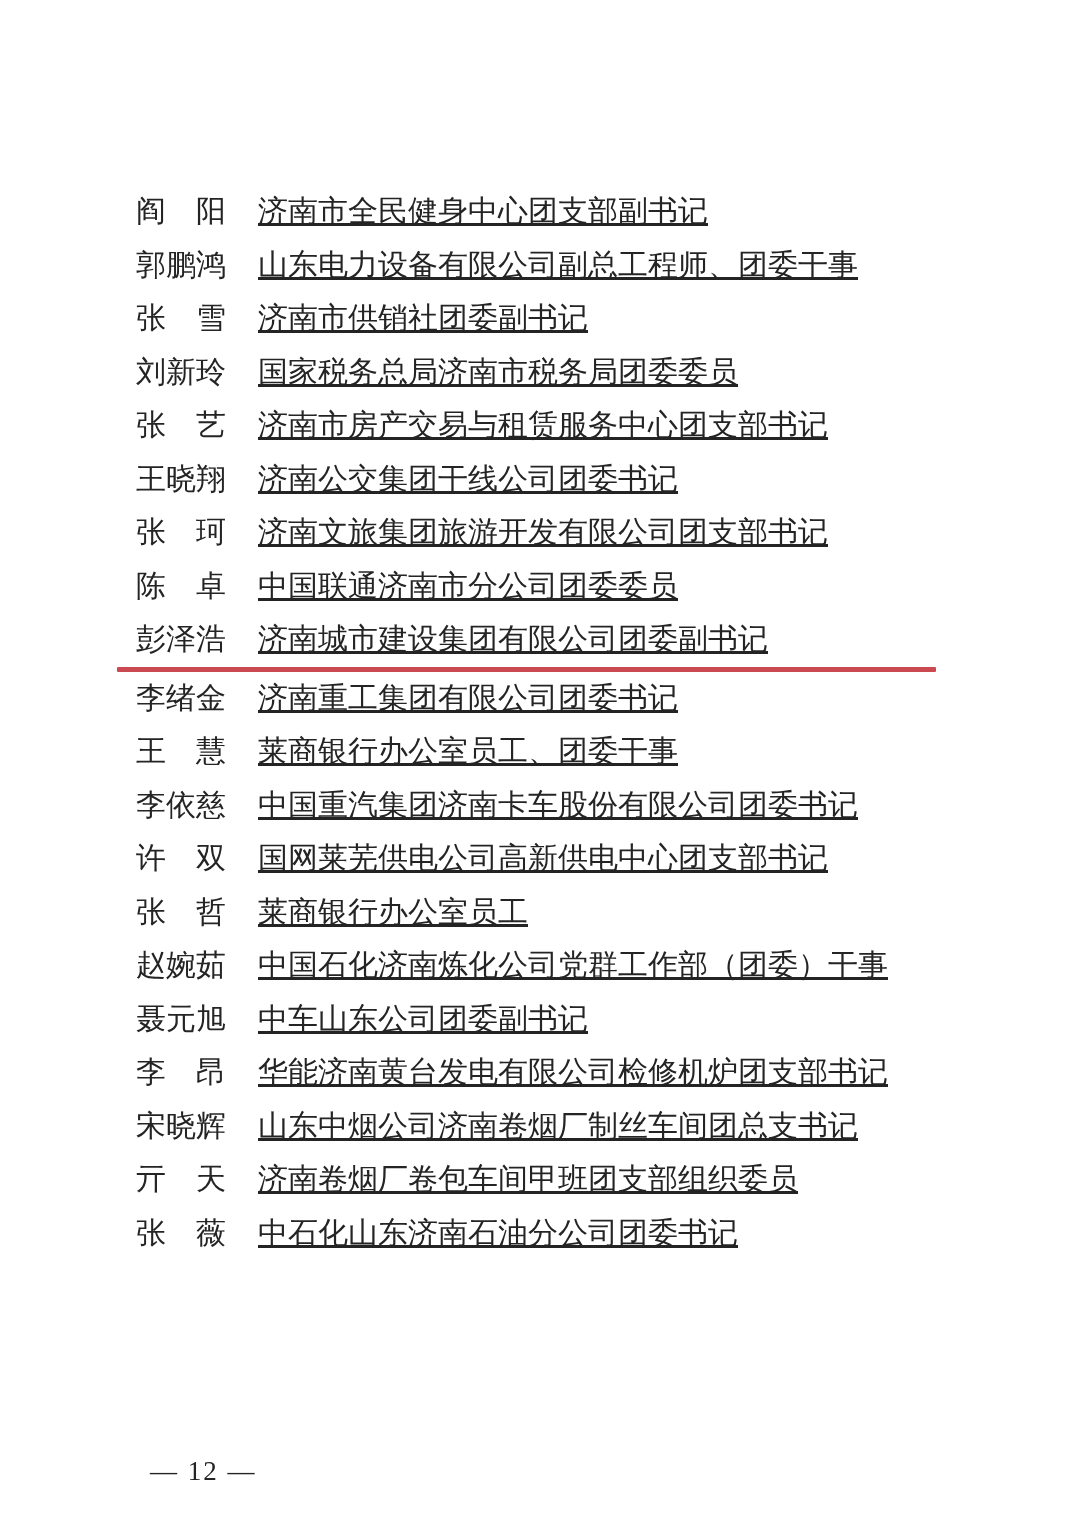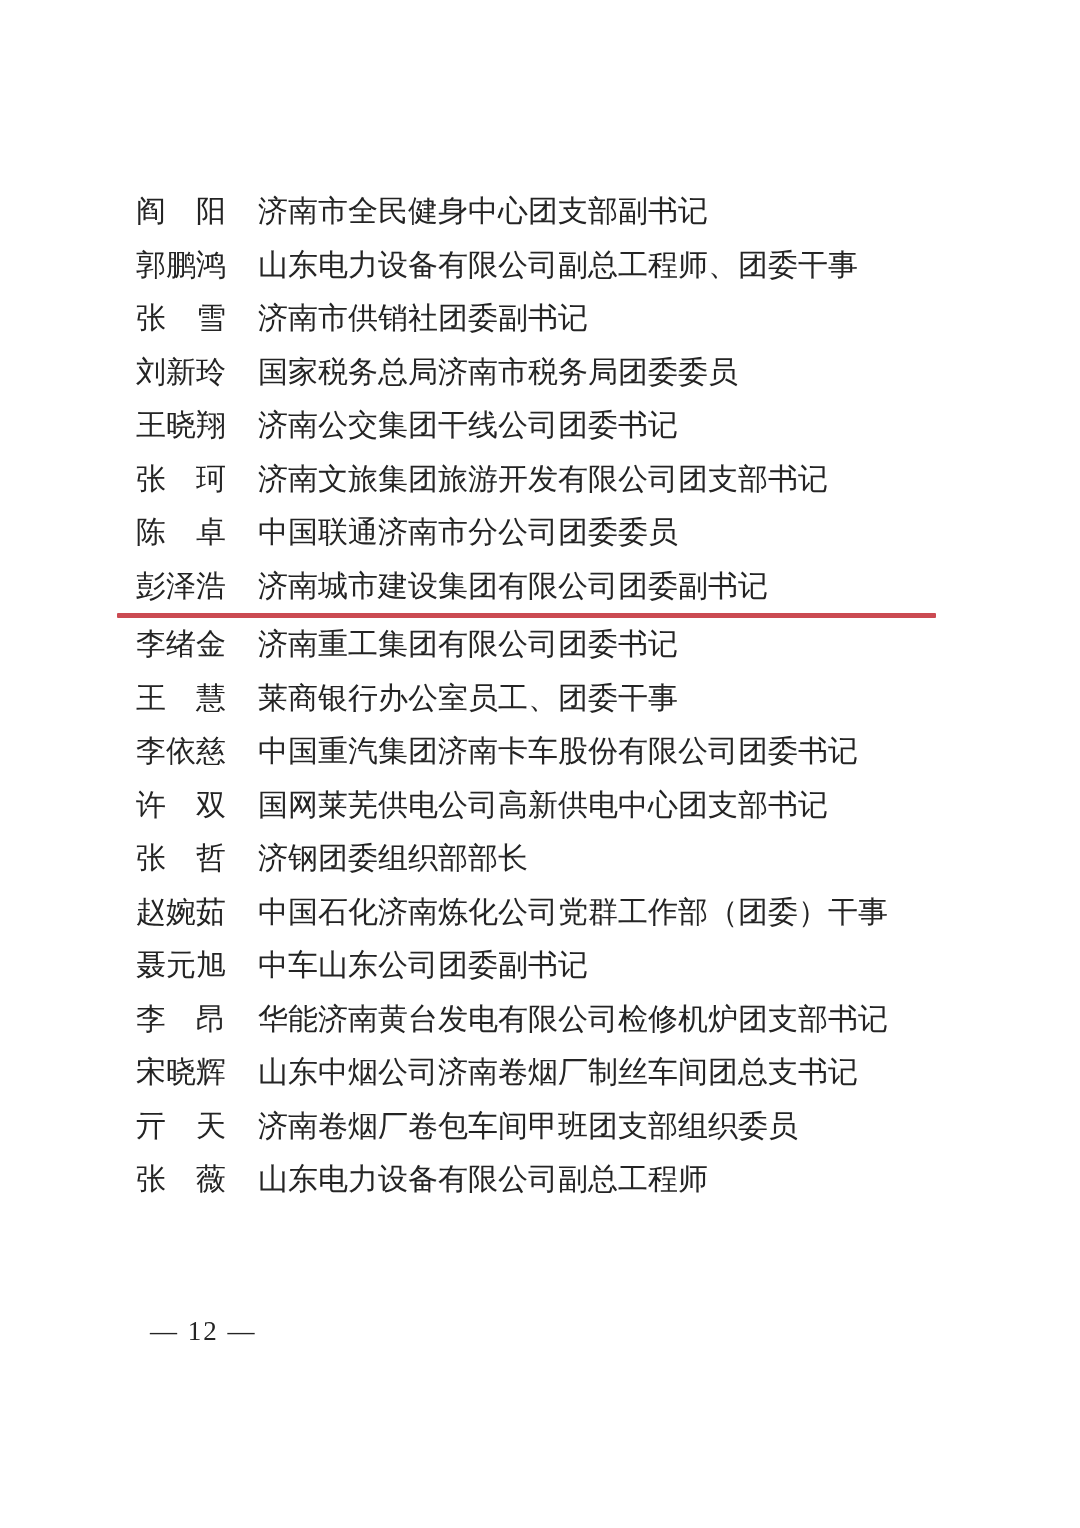--- a/index.html
+++ b/index.html
@@ -29,31 +29,32 @@
     font-size: 30px;
     white-space: nowrap;
   }
   .name {
     display: inline-block;
     width: 90px;
     flex: 0 0 90px;
   }
   .title {
     margin-left: 32px;
+    text-decoration: underline;
   }
   .divider {
     width: 819px;
     height: 5px;
     margin-left: -19px;
     background: var(--divider-color, #cb4a52);
     border-radius: 1px;
   }
   .footer {
     position: absolute;
-    top: 1316px;
+    top: 1456px;
     left: 150px;
     font-size: 27px;
     letter-spacing: 2px;
     color: var(--text-color, #242424);
     font-family: "Liberation Serif", serif;
   }
 </style>
 </head>
 <body>
 
@@ -68,20 +69,24 @@
           <span class="name">郭鹏鸿</span>
           <span class="title">山东电力设备有限公司副总工程师、团委干事</span>
         </div>
         <div class="row">
           <span class="name">张　雪</span>
           <span class="title">济南市供销社团委副书记</span>
         </div>
         <div class="row">
           <span class="name">刘新玲</span>
           <span class="title">国家税务总局济南市税务局团委委员</span>
+        </div>
+        <div class="row">
+          <span class="name">张　艺</span>
+          <span class="title">济南市房产交易与租赁服务中心团支部书记</span>
         </div>
         <div class="row">
           <span class="name">王晓翔</span>
           <span class="title">济南公交集团干线公司团委书记</span>
         </div>
         <div class="row">
           <span class="name">张　珂</span>
           <span class="title">济南文旅集团旅游开发有限公司团支部书记</span>
         </div>
         <div class="row">
@@ -106,21 +111,21 @@
         <div class="row">
           <span class="name">李依慈</span>
           <span class="title">中国重汽集团济南卡车股份有限公司团委书记</span>
         </div>
         <div class="row">
           <span class="name">许　双</span>
           <span class="title">国网莱芜供电公司高新供电中心团支部书记</span>
         </div>
         <div class="row">
           <span class="name">张　哲</span>
-          <span class="title">济钢团委组织部部长</span>
+          <span class="title">莱商银行办公室员工</span>
         </div>
         <div class="row">
           <span class="name">赵婉茹</span>
           <span class="title">中国石化济南炼化公司党群工作部（团委）干事</span>
         </div>
         <div class="row">
           <span class="name">聂元旭</span>
           <span class="title">中车山东公司团委副书记</span>
         </div>
         <div class="row">
@@ -130,19 +135,19 @@
         <div class="row">
           <span class="name">宋晓辉</span>
           <span class="title">山东中烟公司济南卷烟厂制丝车间团总支书记</span>
         </div>
         <div class="row">
           <span class="name">亓　天</span>
           <span class="title">济南卷烟厂卷包车间甲班团支部组织委员</span>
         </div>
         <div class="row">
           <span class="name">张　薇</span>
-          <span class="title">山东电力设备有限公司副总工程师</span>
+          <span class="title">中石化山东济南石油分公司团委书记</span>
         </div>
       </section>
   </div>
 
   <div class="footer">— 12 —</div>
 </div>
 
 </body></html>

